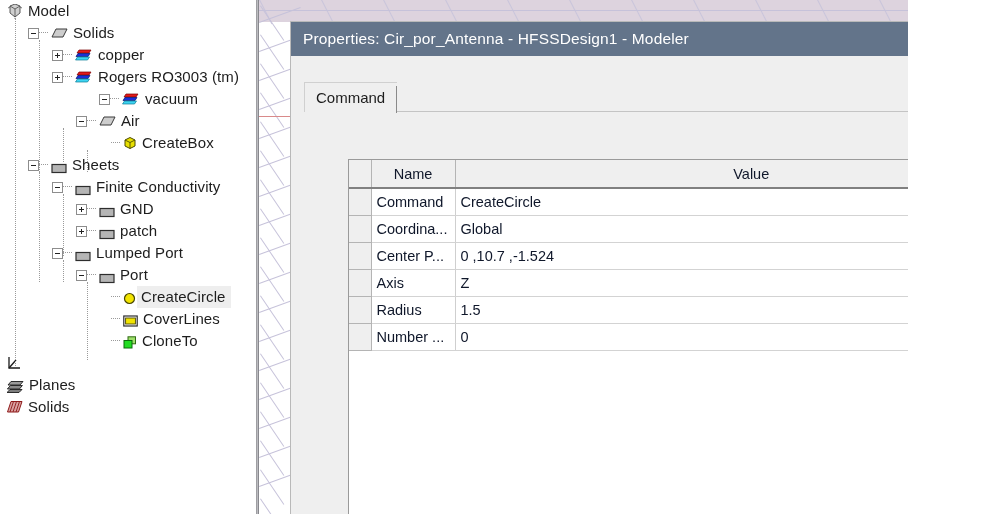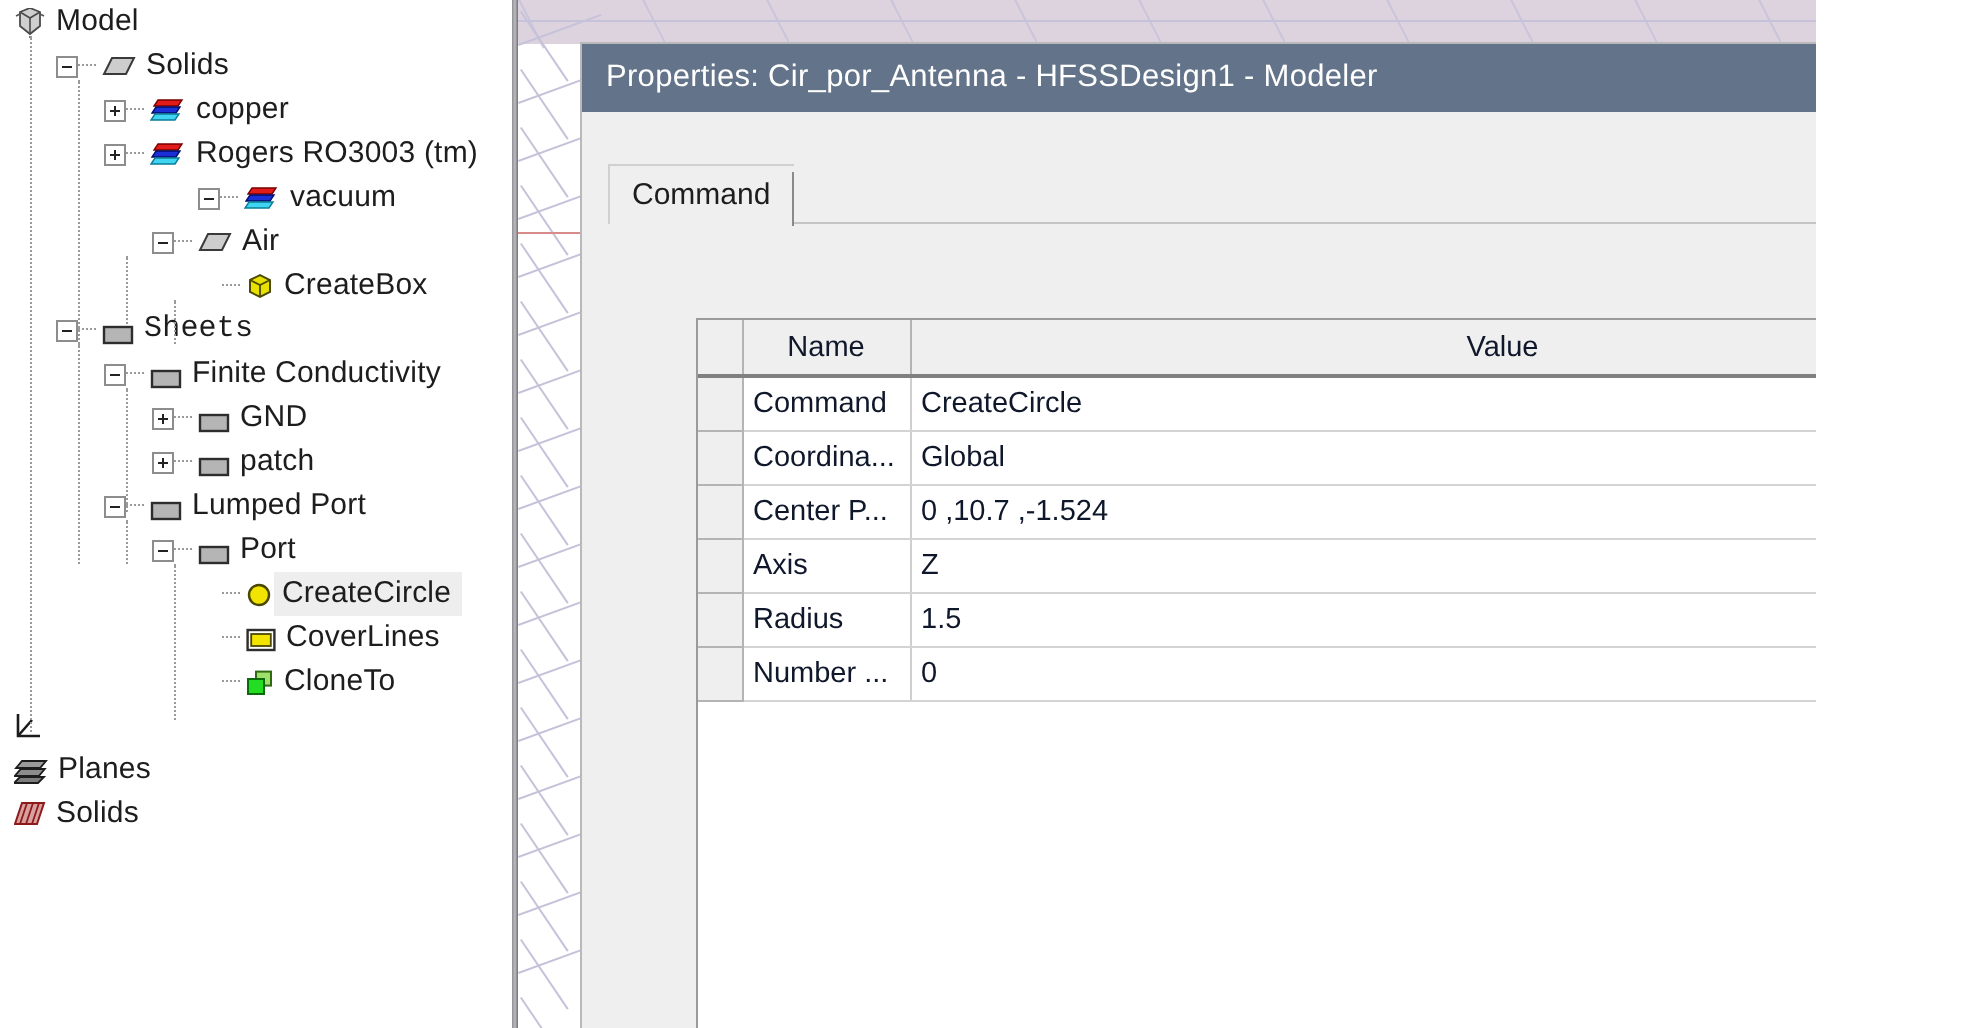--- a/index.html
+++ b/index.html
@@ -416,21 +416,21 @@
           <span class="indent" style="width:100px"></span>
           <span class="expander-spacer"></span>
           <span class="dots" style="width:9px"></span>
           <span class="ico ico-box"><svg xmlns="http://www.w3.org/2000/svg" width="14" height="14" viewBox="0 0 14 14">
               <path d="M2 4 L7 1.5 L12 4 L12 10 L7 12.5 L2 10 Z" fill="#e8e000" stroke="#4c4a00" stroke-width="1"></path>
               <path d="M2 4 L7 6.5 L12 4" fill="none" stroke="#4c4a00" stroke-width="0.9"></path>
               <path d="M7 6.5 L7 12.5" stroke="#4c4a00" stroke-width="0.9"></path>
             </svg></span>
           <span class="tree-label">CreateBox</span>
         </div>
-        <div class="tree-row" style="top: 154px; position: absolute; left: 0px; font-family: Liberation Mono, monospace;">
+        <div class="tree-row" style="top: 154px; position: absolute; left: 0px;">
           <span class="indent" style="width:28px"></span>
           <span class="expander"></span>
           <span class="dots" style="width:9px"></span>
           <span class="ico ico-sheet"><svg xmlns="http://www.w3.org/2000/svg" width="16" height="11" viewBox="0 0 16 11">
               <rect x="1" y="1.5" width="14" height="8" fill="#b5b5b5" stroke="#2d2d2d" stroke-width="1.2"></rect>
             </svg></span>
           <span class="tree-label">Sheets</span>
         </div>
         <div class="tree-row" style="top: 176px; position: absolute; left: 0px;">
           <span class="indent" style="width:52px"></span>

